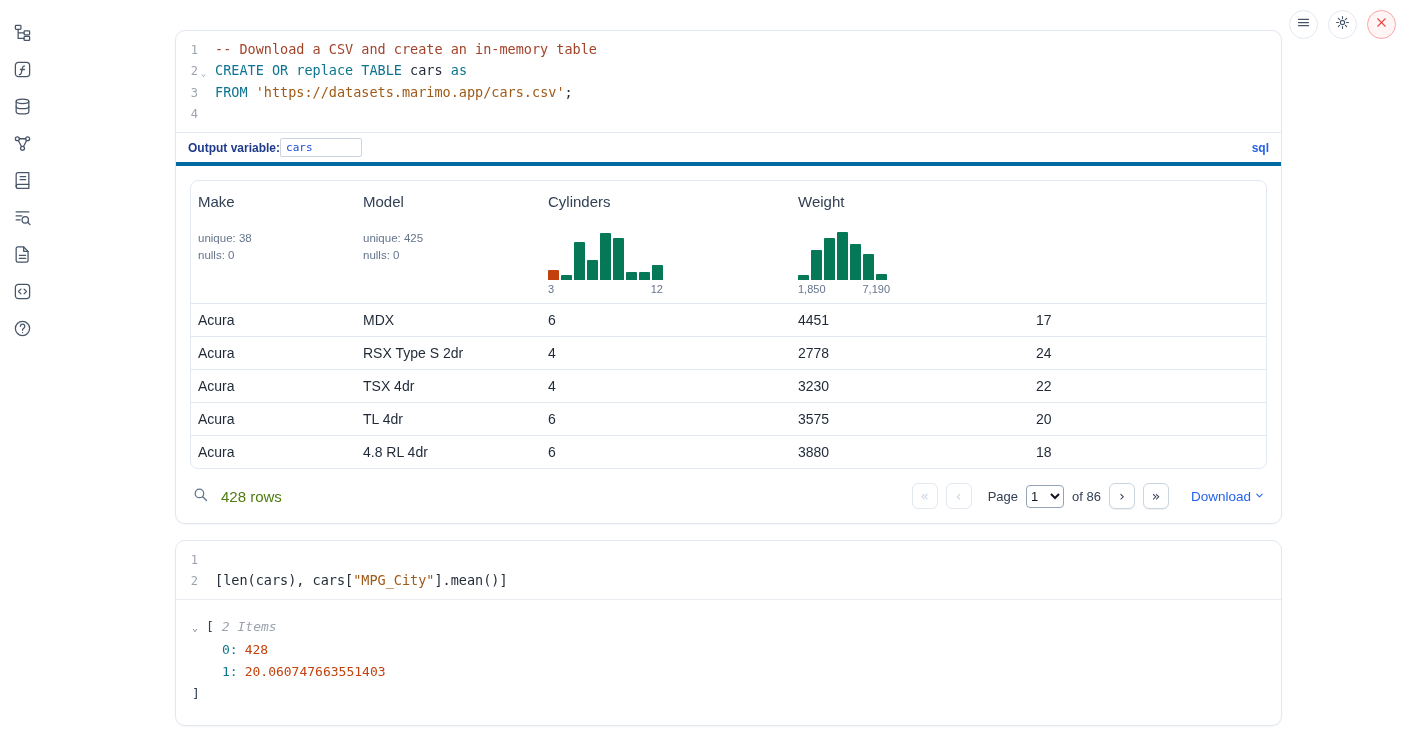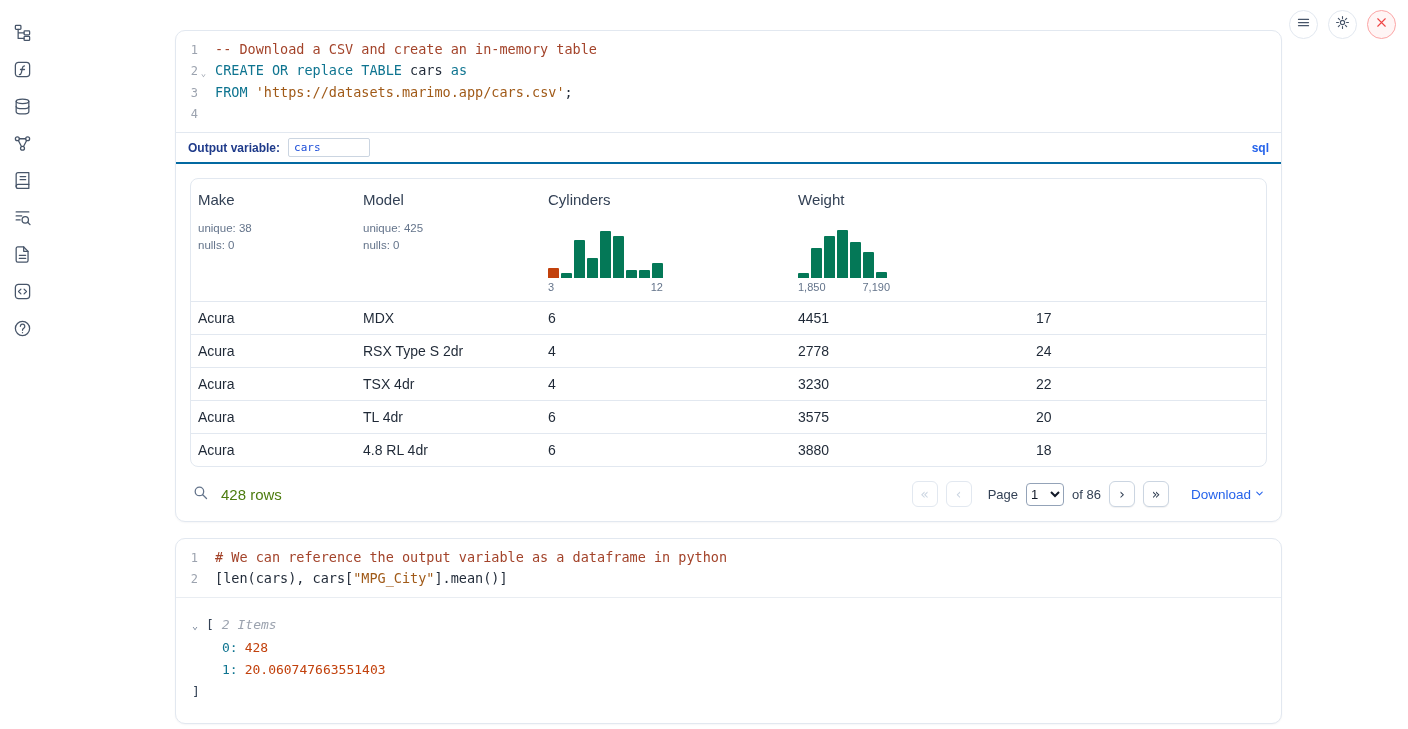--- a/index.html
+++ b/index.html
@@ -25,31 +25,31 @@
   .code-line { display:flex; }
   .gutter { width:22px; flex:none; text-align:right; color:#9ca3af; font-size:12px; padding-top:1px; }
   .fold { width:11px; flex:none; text-align:center; color:#9ca3af; font-size:9px; padding-top:3px; }
   .code-text { white-space:pre; padding-left:6px; color:#1f2937; }
   .tok-cm { color:#a3432a; }
   .tok-kw { color:#0e7490; }
   .tok-str { color:#a05a18; }
   .tok-pl { color:#1f2937; }
 
   
-  .outvar-row { border-top:1px solid #e2e8f0; border-bottom:2px solid #0369a1; display:flex; align-items:center; gap:8px; padding:5px 12px; }
+  .outvar-row { border-top:1px solid #e2e8f0; border-bottom:4px solid #0369a1; display:flex; align-items:center; padding:5px 12px; }
   .outvar-label { font-size:12px; font-weight:bold; color:#1e3a8a; }
   .outvar-input { width:82px; height:19px; border:1px solid #cbd5e1; border-radius:2px; font-family:"DejaVu Sans Mono",monospace; font-size:11px; color:#1d4ed8; padding:0 5px; }
   .lang-badge { margin-left:auto; font-size:12px; font-weight:bold; color:#2563eb; }
 
   
   .tbl-wrap { padding:14px 14px 4px; }
   .tbl { border:1px solid #e2e8f0; border-radius:8px; overflow:hidden; }
   .t-head, .t-row { display:grid; grid-template-columns:165px 185px 250px 238px 1fr; }
   .h-cell { padding:12px 4px 8px 7px; height:122px; display:flex; flex-direction:column; cursor:pointer; }
-  .h-name { font-size:15px; color:#334155; margin-bottom:12px; }
+  .h-name { font-size:15px; color:#334155; margin-bottom:20px; }
   .h-stats { font-size:11.5px; color:#64748b; line-height:16.5px; }
   .spacer { flex:1; }
   .hist { display:flex; align-items:flex-end; gap:2px; height:50px; }
   .hist-bar { width:11px; flex:none; border-radius:1px 1px 0 0; }
   .hist-labels { display:flex; justify-content:space-between; font-size:11px; color:#64748b; margin-top:3px; }
   .w-cyl { width:115px; } .w-wt { width:92px; } .w-mpg { width:115px; }
   .t-row { border-top:1px solid #e2e8f0; height:33px; align-items:center; font-size:14px; color:#1f2937; }
   .t-cell { padding-left:7px; white-space:nowrap; overflow:hidden; }
 
   
@@ -326,21 +326,20 @@
         </span>
       </div>
     </div>
   </div>
 
   <div class="cell">
     <div class="code-area">
         <div class="code-line">
           <span class="gutter">1</span>
           <span class="fold"></span>
-          <span class="code-text"><span class="tok-cm"># We can reference the output variable as a dataframe in python</span></span>
         </div>
         <div class="code-line">
           <span class="gutter">2</span>
           <span class="fold"></span>
           <span class="code-text"><span class="tok-pl">[len(cars), cars[</span><span class="tok-str">"MPG_City"</span><span class="tok-pl">].mean()]</span></span>
         </div>
       </div>
 
     <div class="pyout">
       <div class="tree-line">

